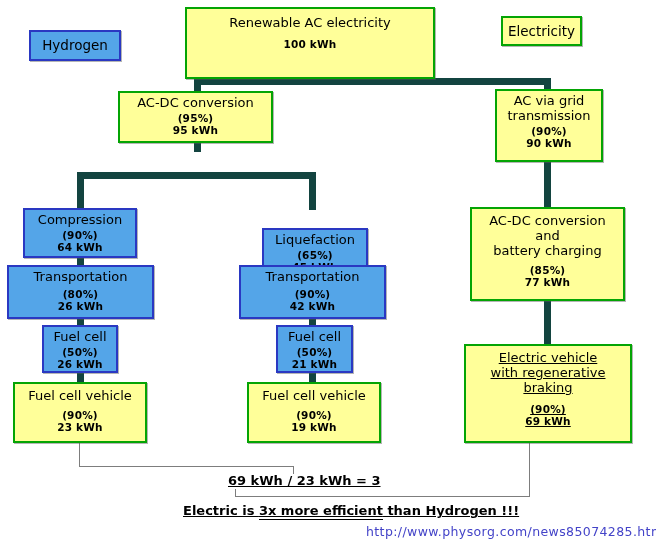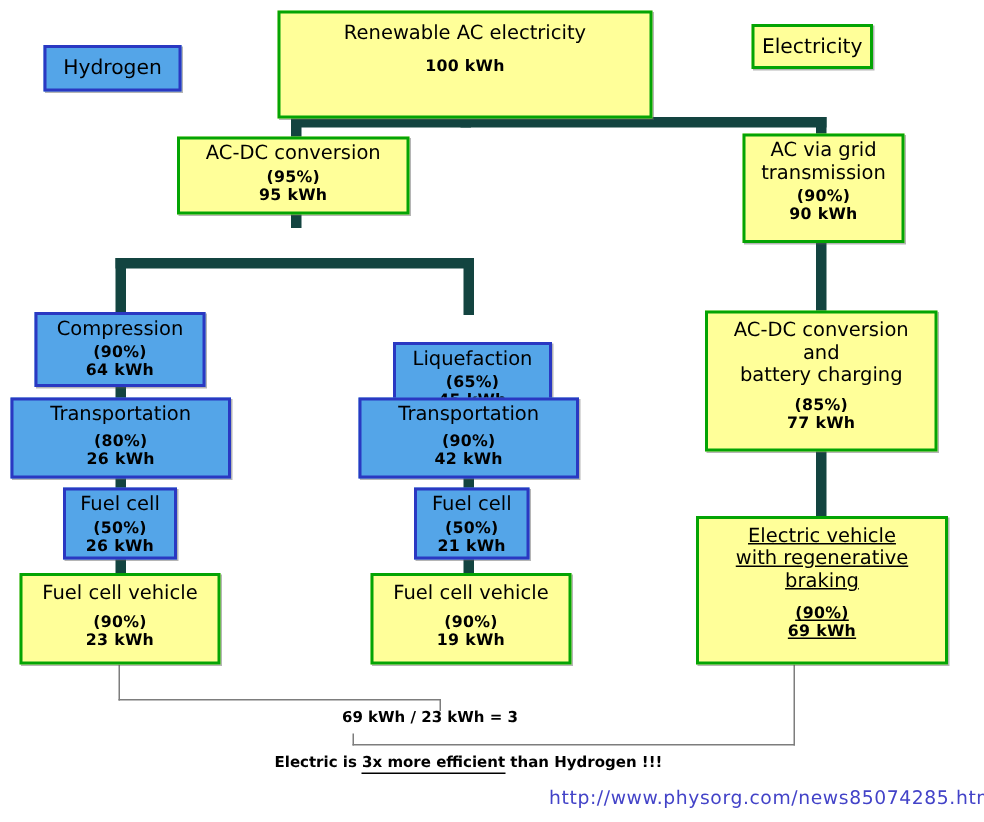--- a/index.html
+++ b/index.html
@@ -20,21 +20,21 @@
   .pad6{padding-top:6px;}
   .pad4{padding-top:4px;}
   .pad2{padding-top:2px;}
   .gap8{margin-top:8px;}
   .gap6{margin-top:6px;}
   .gap4{margin-top:4px;}
   .label-box{justify-content:center;}
   .label-box .bt{font-size:13.5px;}
   .teal{position:absolute;background:#134440;z-index:1;}
   .gray{position:absolute;background:#7d7d7d;z-index:0;}
-  .note{position:absolute;font-size:10px;font-weight:bold;white-space:nowrap;z-index:3;}
+  .note{position:absolute;font-size:13px;font-weight:bold;white-space:nowrap;z-index:3;text-decoration:underline;}
   .u{border-bottom:1.5px solid #000;padding-bottom:1px;}
   .url{
     position:absolute;font-size:12.5px;color:#4343c8;letter-spacing:.4px;
     white-space:nowrap;z-index:3;text-decoration:none;
   }
   .ontop{z-index:2;}
 </style>
 </head>
 <body>
 

